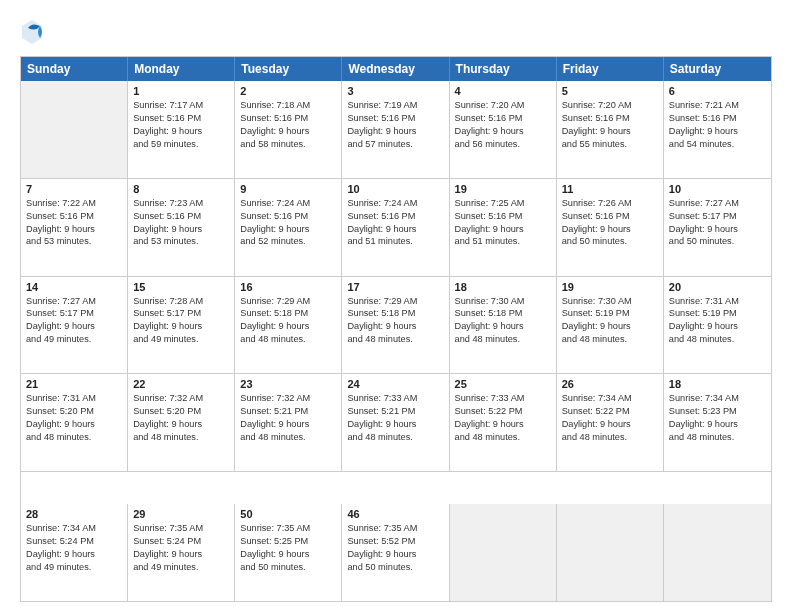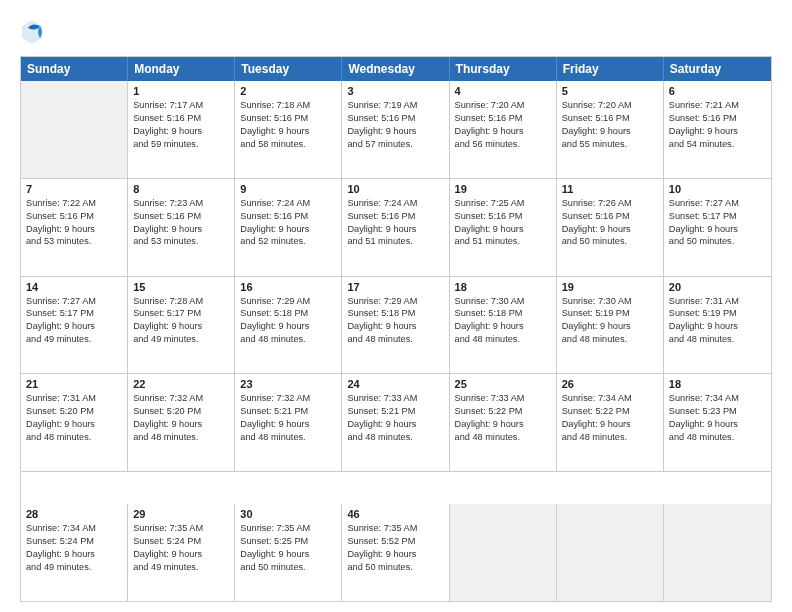--- a/index.html
+++ b/index.html
@@ -346,21 +346,21 @@
             <div class="cell-line">and 49 minutes.</div>
           </div>
           <div class="cal-cell">
             <div class="day-num">29</div>
             <div class="cell-line">Sunrise: 7:35 AM</div>
             <div class="cell-line">Sunset: 5:24 PM</div>
             <div class="cell-line">Daylight: 9 hours</div>
             <div class="cell-line">and 49 minutes.</div>
           </div>
           <div class="cal-cell">
-            <div class="day-num">30</div>
+            <div class="day-num">50</div>
             <div class="cell-line">Sunrise: 7:35 AM</div>
             <div class="cell-line">Sunset: 5:25 PM</div>
             <div class="cell-line">Daylight: 9 hours</div>
             <div class="cell-line">and 50 minutes.</div>
           </div>
           <div class="cal-cell">
             <div class="day-num">46</div>
             <div class="cell-line">Sunrise: 7:35 AM</div>
             <div class="cell-line">Sunset: 5:52 PM</div>
             <div class="cell-line">Daylight: 9 hours</div>

